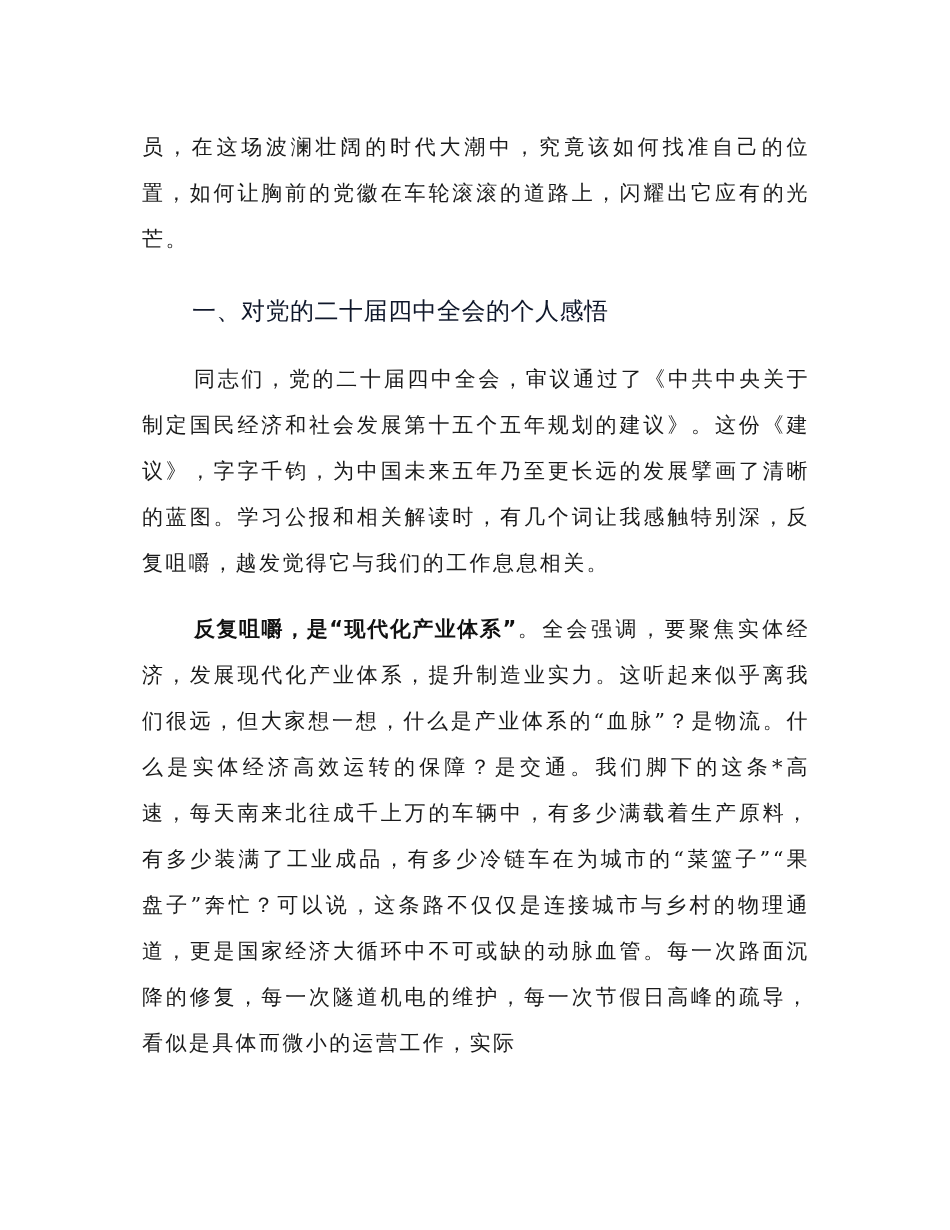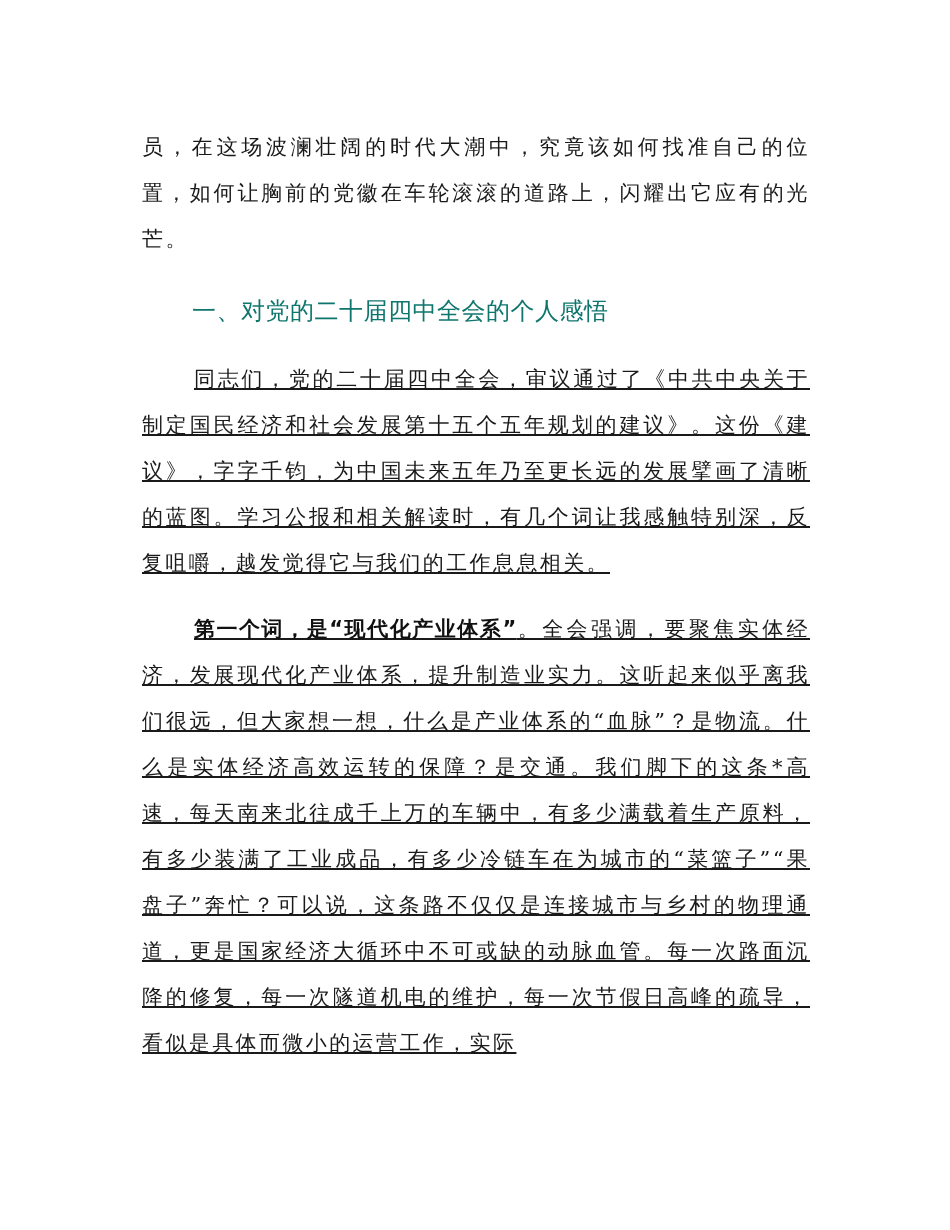--- a/index.html
+++ b/index.html
@@ -25,31 +25,30 @@
       margin: 0;
       font-size: 21px;
       line-height: 46px;
       text-align: justify;
       text-justify: inter-character;
       letter-spacing: 2.4px;
       font-weight: normal;
     }
     .indent {
       text-indent: 52px;
-      text-decoration: underline;
     }
     .heading {
       margin: 26px 0 22px 0;
       font-family: "DejaVu Sans", "Liberation Sans", sans-serif;
       font-size: 24px;
       line-height: 46px;
       letter-spacing: 0.5px;
       text-indent: 50px;
       font-weight: normal;
-      color: #0f766e;
+      color: #0f172a;
     }
     .gap {
       height: 20px;
     }
     .bold-lead {
       font-family: "DejaVu Sans", "Liberation Sans", sans-serif;
       font-weight: bold;
       letter-spacing: 0.5px;
       color: #111111;
     }
@@ -59,14 +58,14 @@
 
 <div class="page">
   <p class="para">员，在这场波澜壮阔的时代大潮中，究竟该如何找准自己的位置，如何让胸前的党徽在车轮滚滚的道路上，闪耀出它应有的光芒。</p>
 
   <h2 class="heading">一、对党的二十届四中全会的个人感悟</h2>
 
   <p class="para indent">同志们，党的二十届四中全会，审议通过了《中共中央关于制定国民经济和社会发展第十五个五年规划的建议》。这份《建议》，字字千钧，为中国未来五年乃至更长远的发展擘画了清晰的蓝图。学习公报和相关解读时，有几个词让我感触特别深，反复咀嚼，越发觉得它与我们的工作息息相关。</p>
 
   <div class="gap"></div>
 
-  <p class="para indent"><span class="bold-lead">第一个词，是“现代化产业体系”</span><span>。全会强调，要聚焦实体经济，发展现代化产业体系，提升制造业实力。这听起来似乎离我们很远，但大家想一想，什么是产业体系的“血脉”？是物流。什么是实体经济高效运转的保障？是交通。我们脚下的这条*高速，每天南来北往成千上万的车辆中，有多少满载着生产原料，有多少装满了工业成品，有多少冷链车在为城市的“菜篮子”“果盘子”奔忙？可以说，这条路不仅仅是连接城市与乡村的物理通道，更是国家经济大循环中不可或缺的动脉血管。每一次路面沉降的修复，每一次隧道机电的维护，每一次节假日高峰的疏导，看似是具体而微小的运营工作，实际</span></p>
+  <p class="para indent"><span class="bold-lead">反复咀嚼，是“现代化产业体系”</span><span>。全会强调，要聚焦实体经济，发展现代化产业体系，提升制造业实力。这听起来似乎离我们很远，但大家想一想，什么是产业体系的“血脉”？是物流。什么是实体经济高效运转的保障？是交通。我们脚下的这条*高速，每天南来北往成千上万的车辆中，有多少满载着生产原料，有多少装满了工业成品，有多少冷链车在为城市的“菜篮子”“果盘子”奔忙？可以说，这条路不仅仅是连接城市与乡村的物理通道，更是国家经济大循环中不可或缺的动脉血管。每一次路面沉降的修复，每一次隧道机电的维护，每一次节假日高峰的疏导，看似是具体而微小的运营工作，实际</span></p>
 </div>
 
 </body></html>

